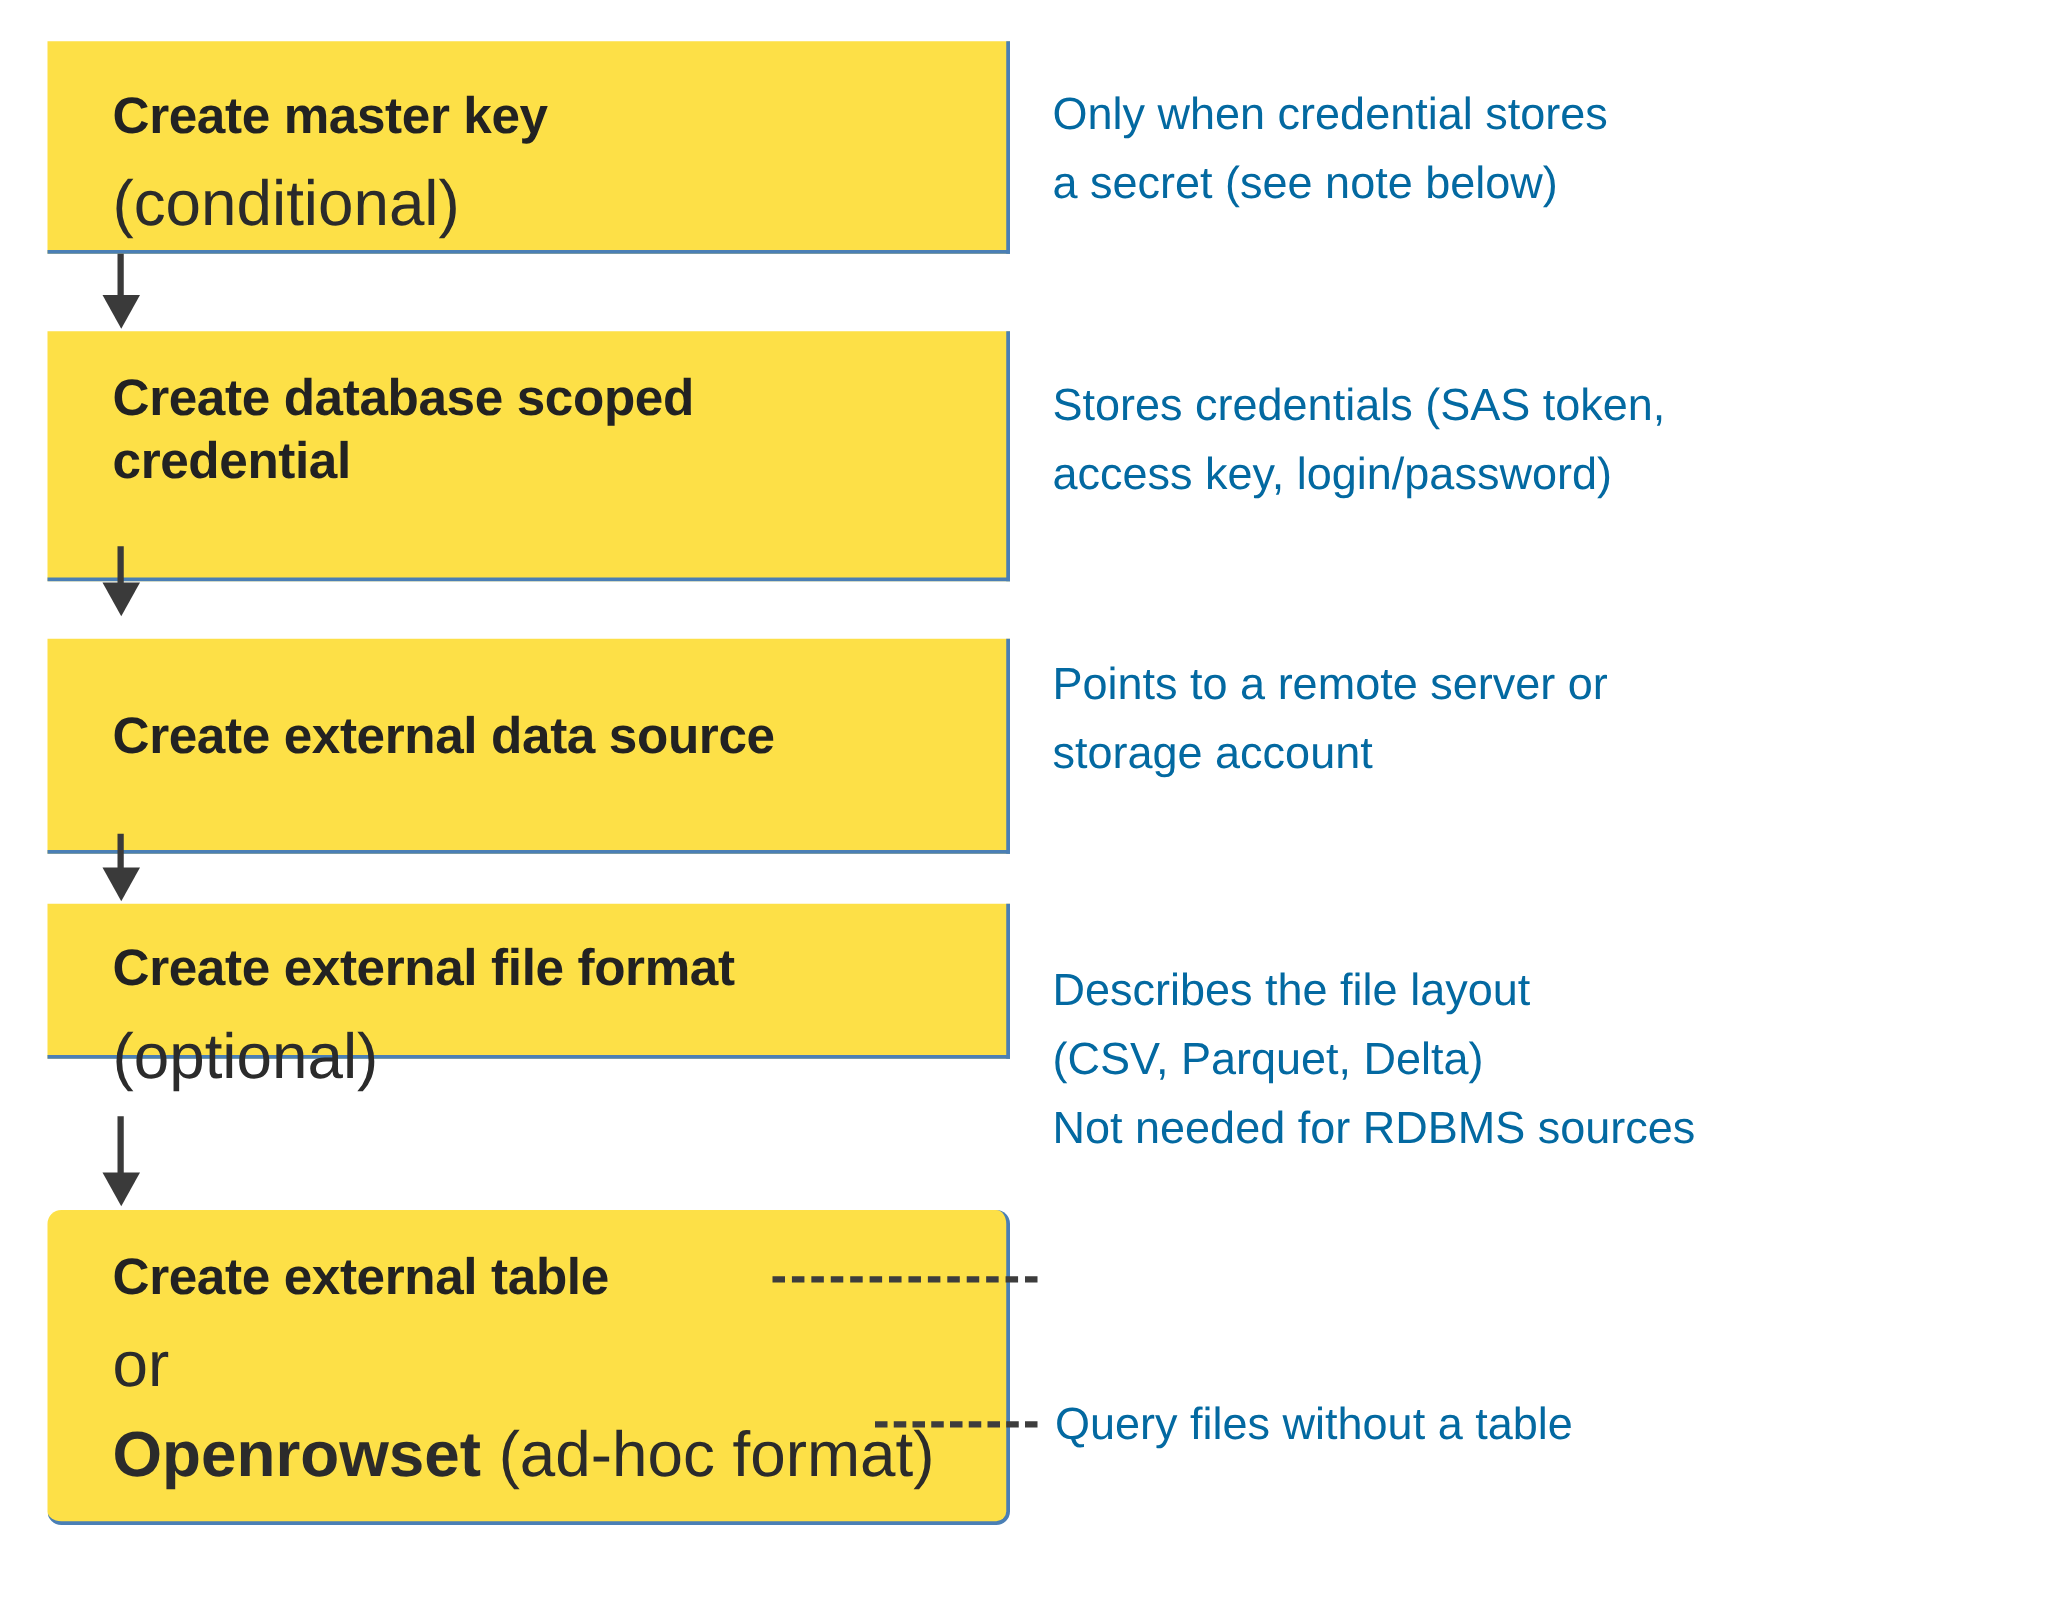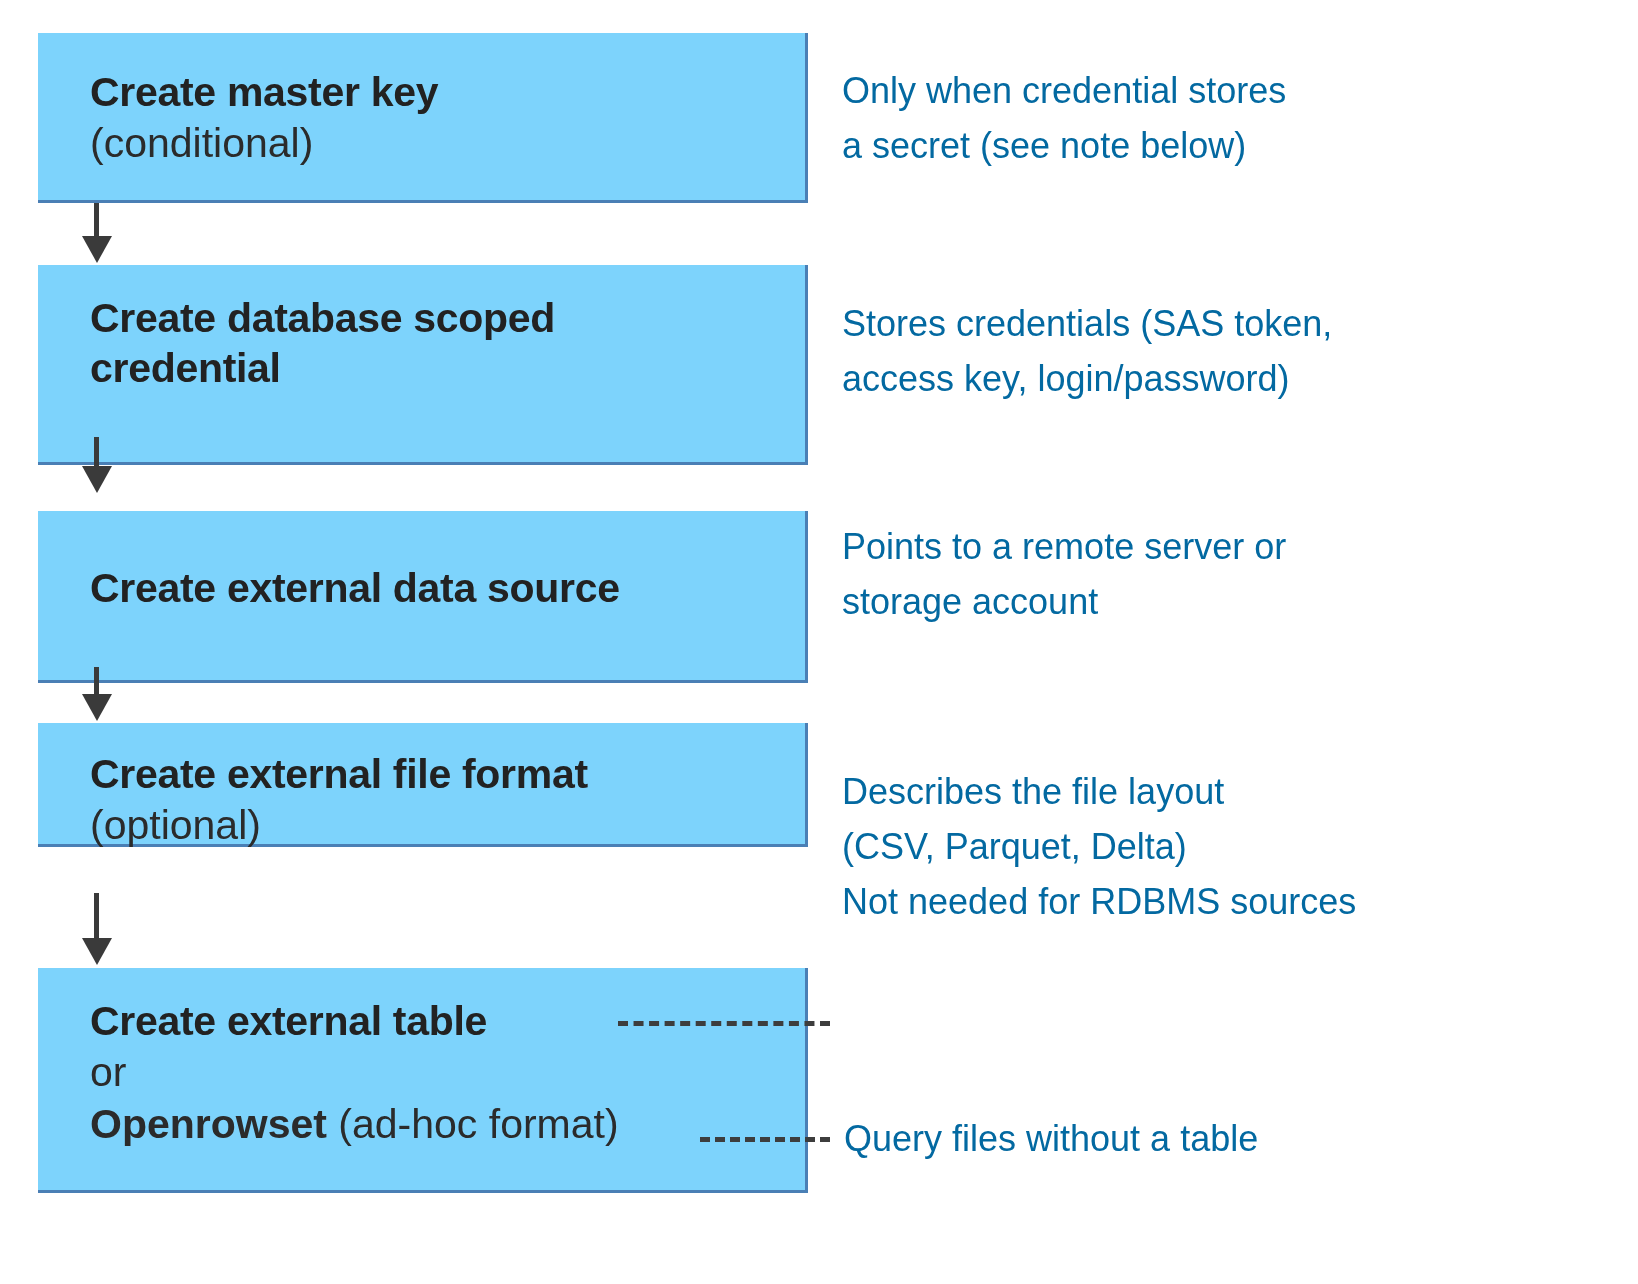--- a/index.html
+++ b/index.html
@@ -22,60 +22,61 @@
     top: 0;
     width: 1638px;
     height: 1284px;
   }
 
   
   .box {
     position: absolute;
     left: 38px;
     width: 770px;
-    background: #7dd3fc;
+    background: #fde047;
     border-right: 3px solid #4a7fb5;
     border-bottom: 3px solid #4a7fb5;
     box-sizing: border-box;
   }
   .box-inner {
     position: absolute;
     left: 52px;
     right: 10px;
   }
   .box-title {
     font-weight: bold;
     font-size: 41px;
     line-height: 50px;
     letter-spacing: -0.3px;
     color: #222222;
     white-space: nowrap;
   }
   .box-sub {
     font-weight: normal;
-    font-size: 41px;
+    font-size: 51px;
     line-height: 52px;
     color: #2b2b2b;
     white-space: nowrap;
+    margin-top: 20px;
   }
 
   
   #box-master-key      { top: 33px;  height: 170px; }
   #box-master-key .box-inner { top: 34px; }
 
   #box-scoped-cred     { top: 265px; height: 200px; }
   #box-scoped-cred .box-inner { top: 28px; }
 
   #box-data-source     { top: 495px; height: 172px; margin-top: 16px; }
   #box-data-source .box-inner { top: 52px; }
 
   #box-file-format     { top: 723px; height: 124px; }
   #box-file-format .box-inner { top: 26px; }
 
-  #box-ext-table       { top: 968px; height: 225px; }
+  #box-ext-table       { top: 968px; height: 252px; border-radius: 11px; }
   #box-ext-table .box-inner { top: 28px; }
 
   
   .arrow {
     position: absolute;
     left: 82px;
     width: 30px;
   }
   .arrow .shaft {
     position: absolute;

